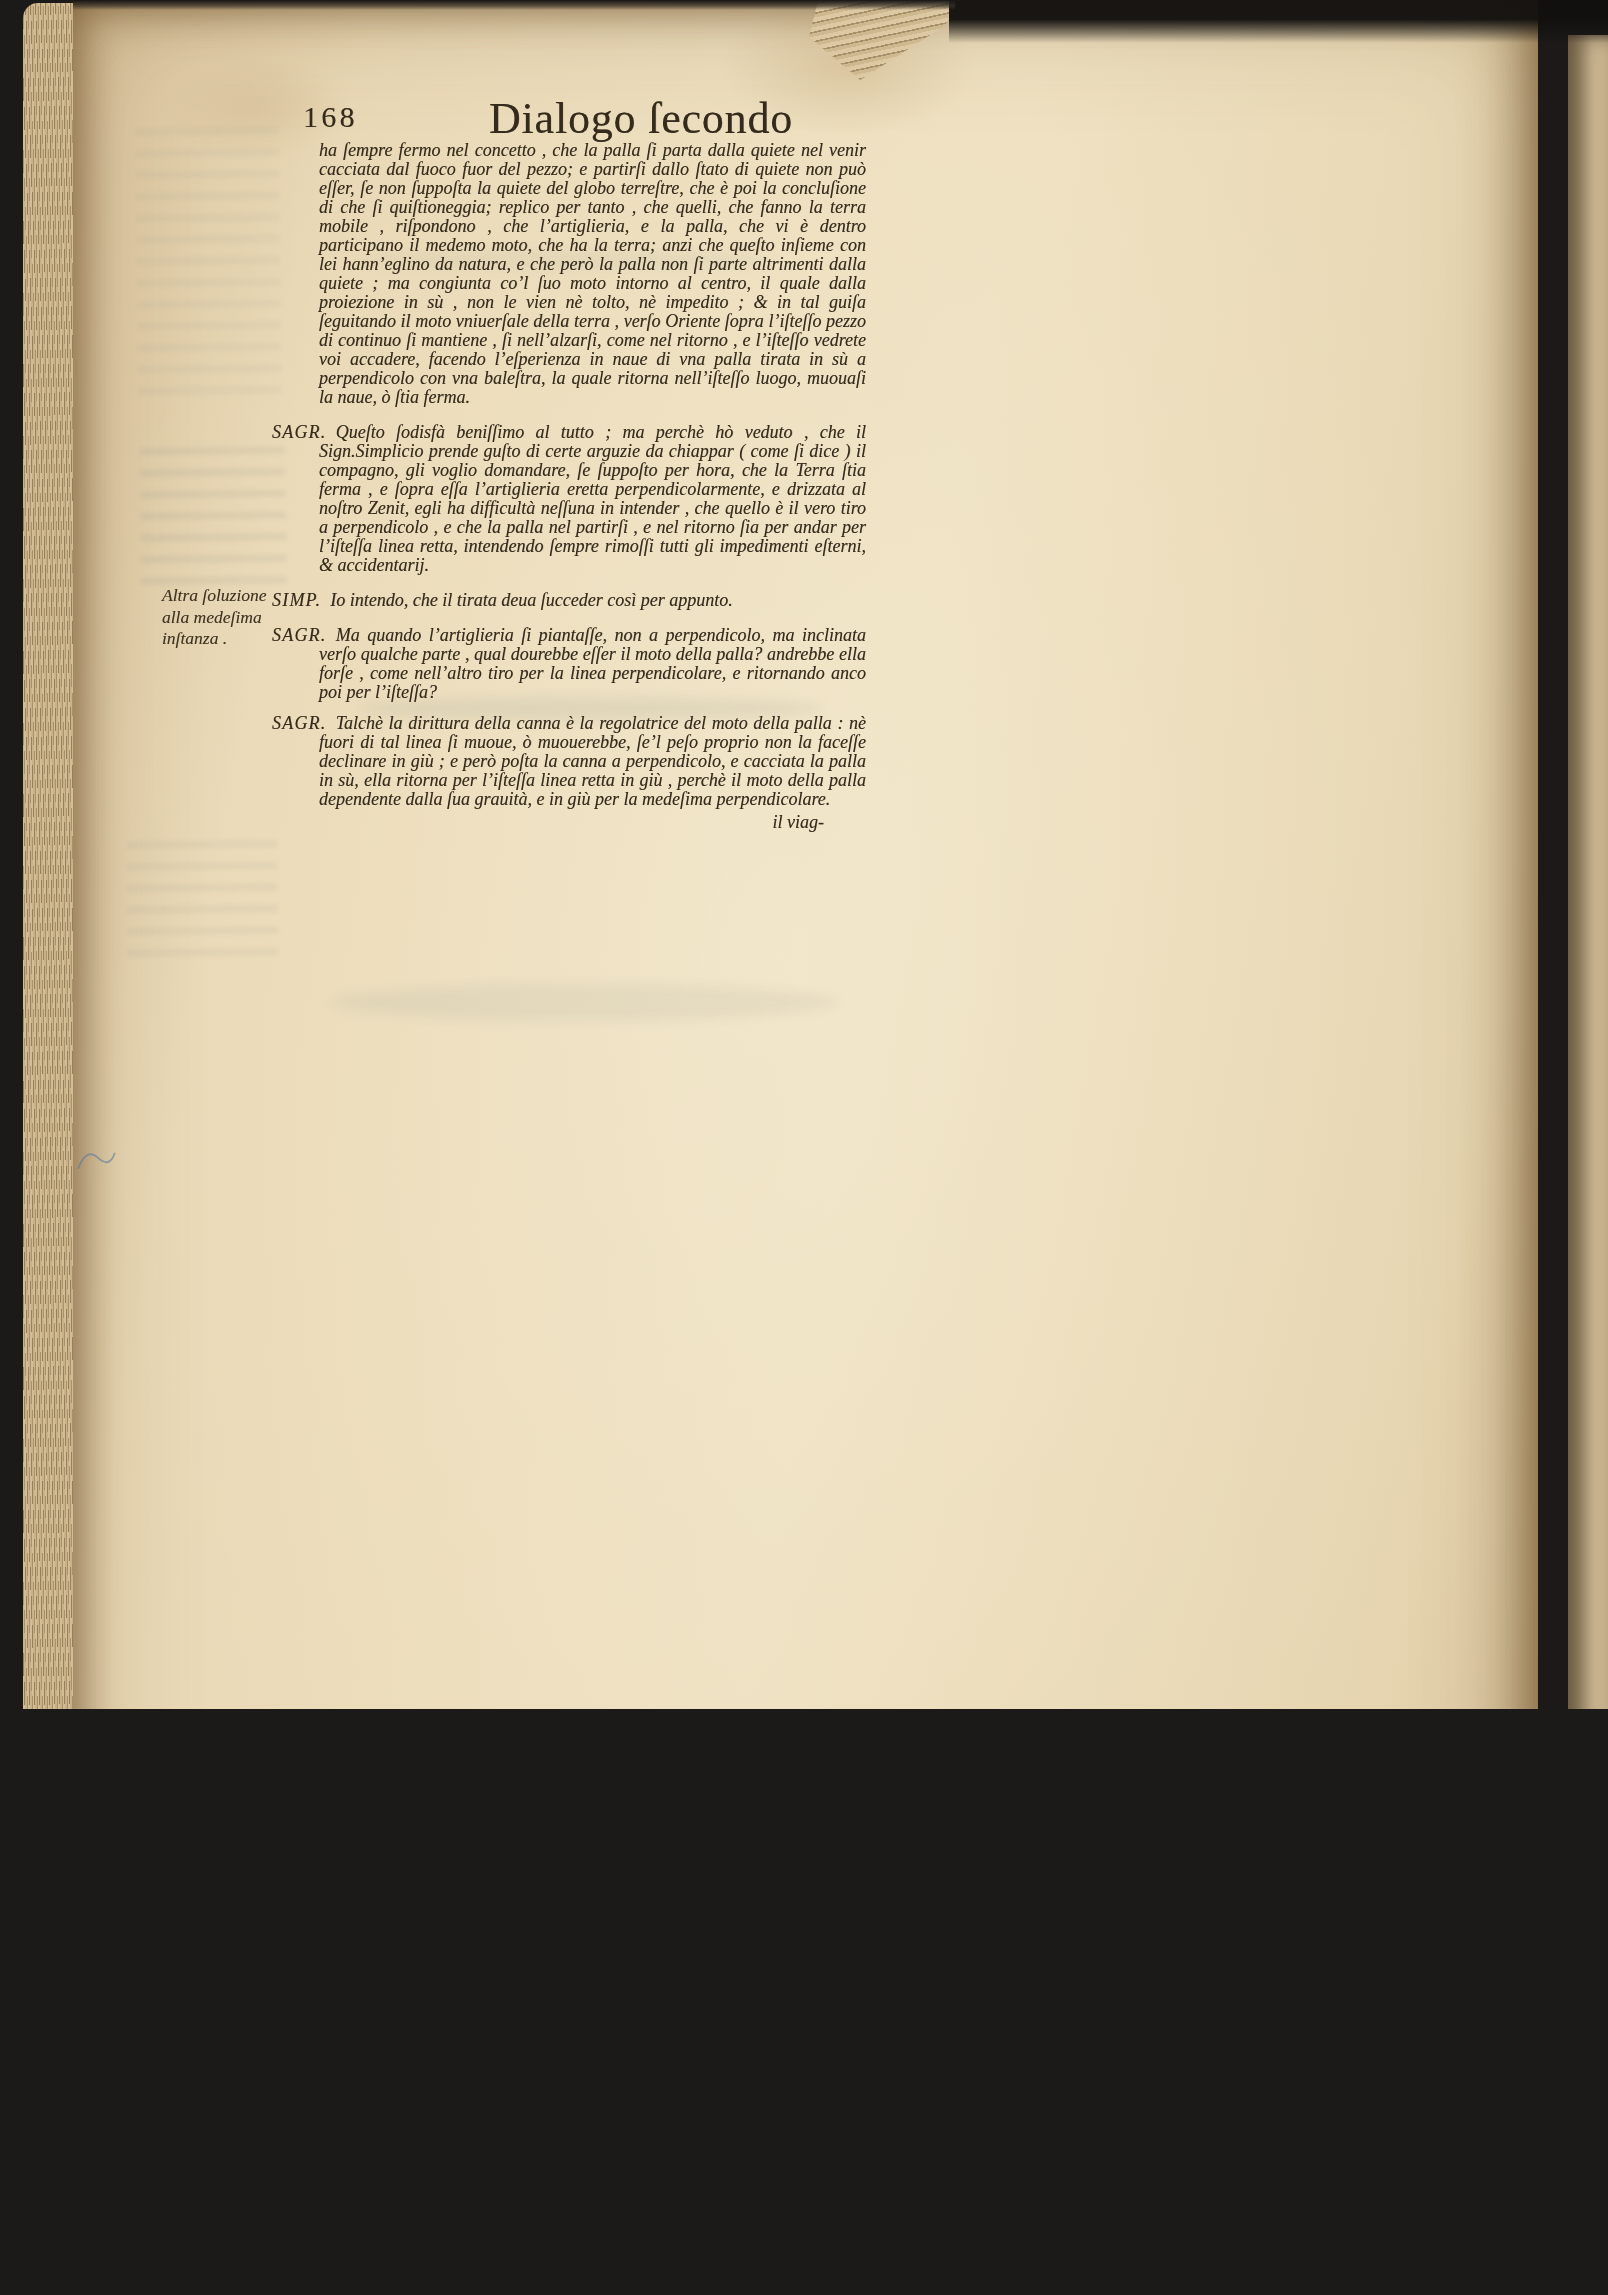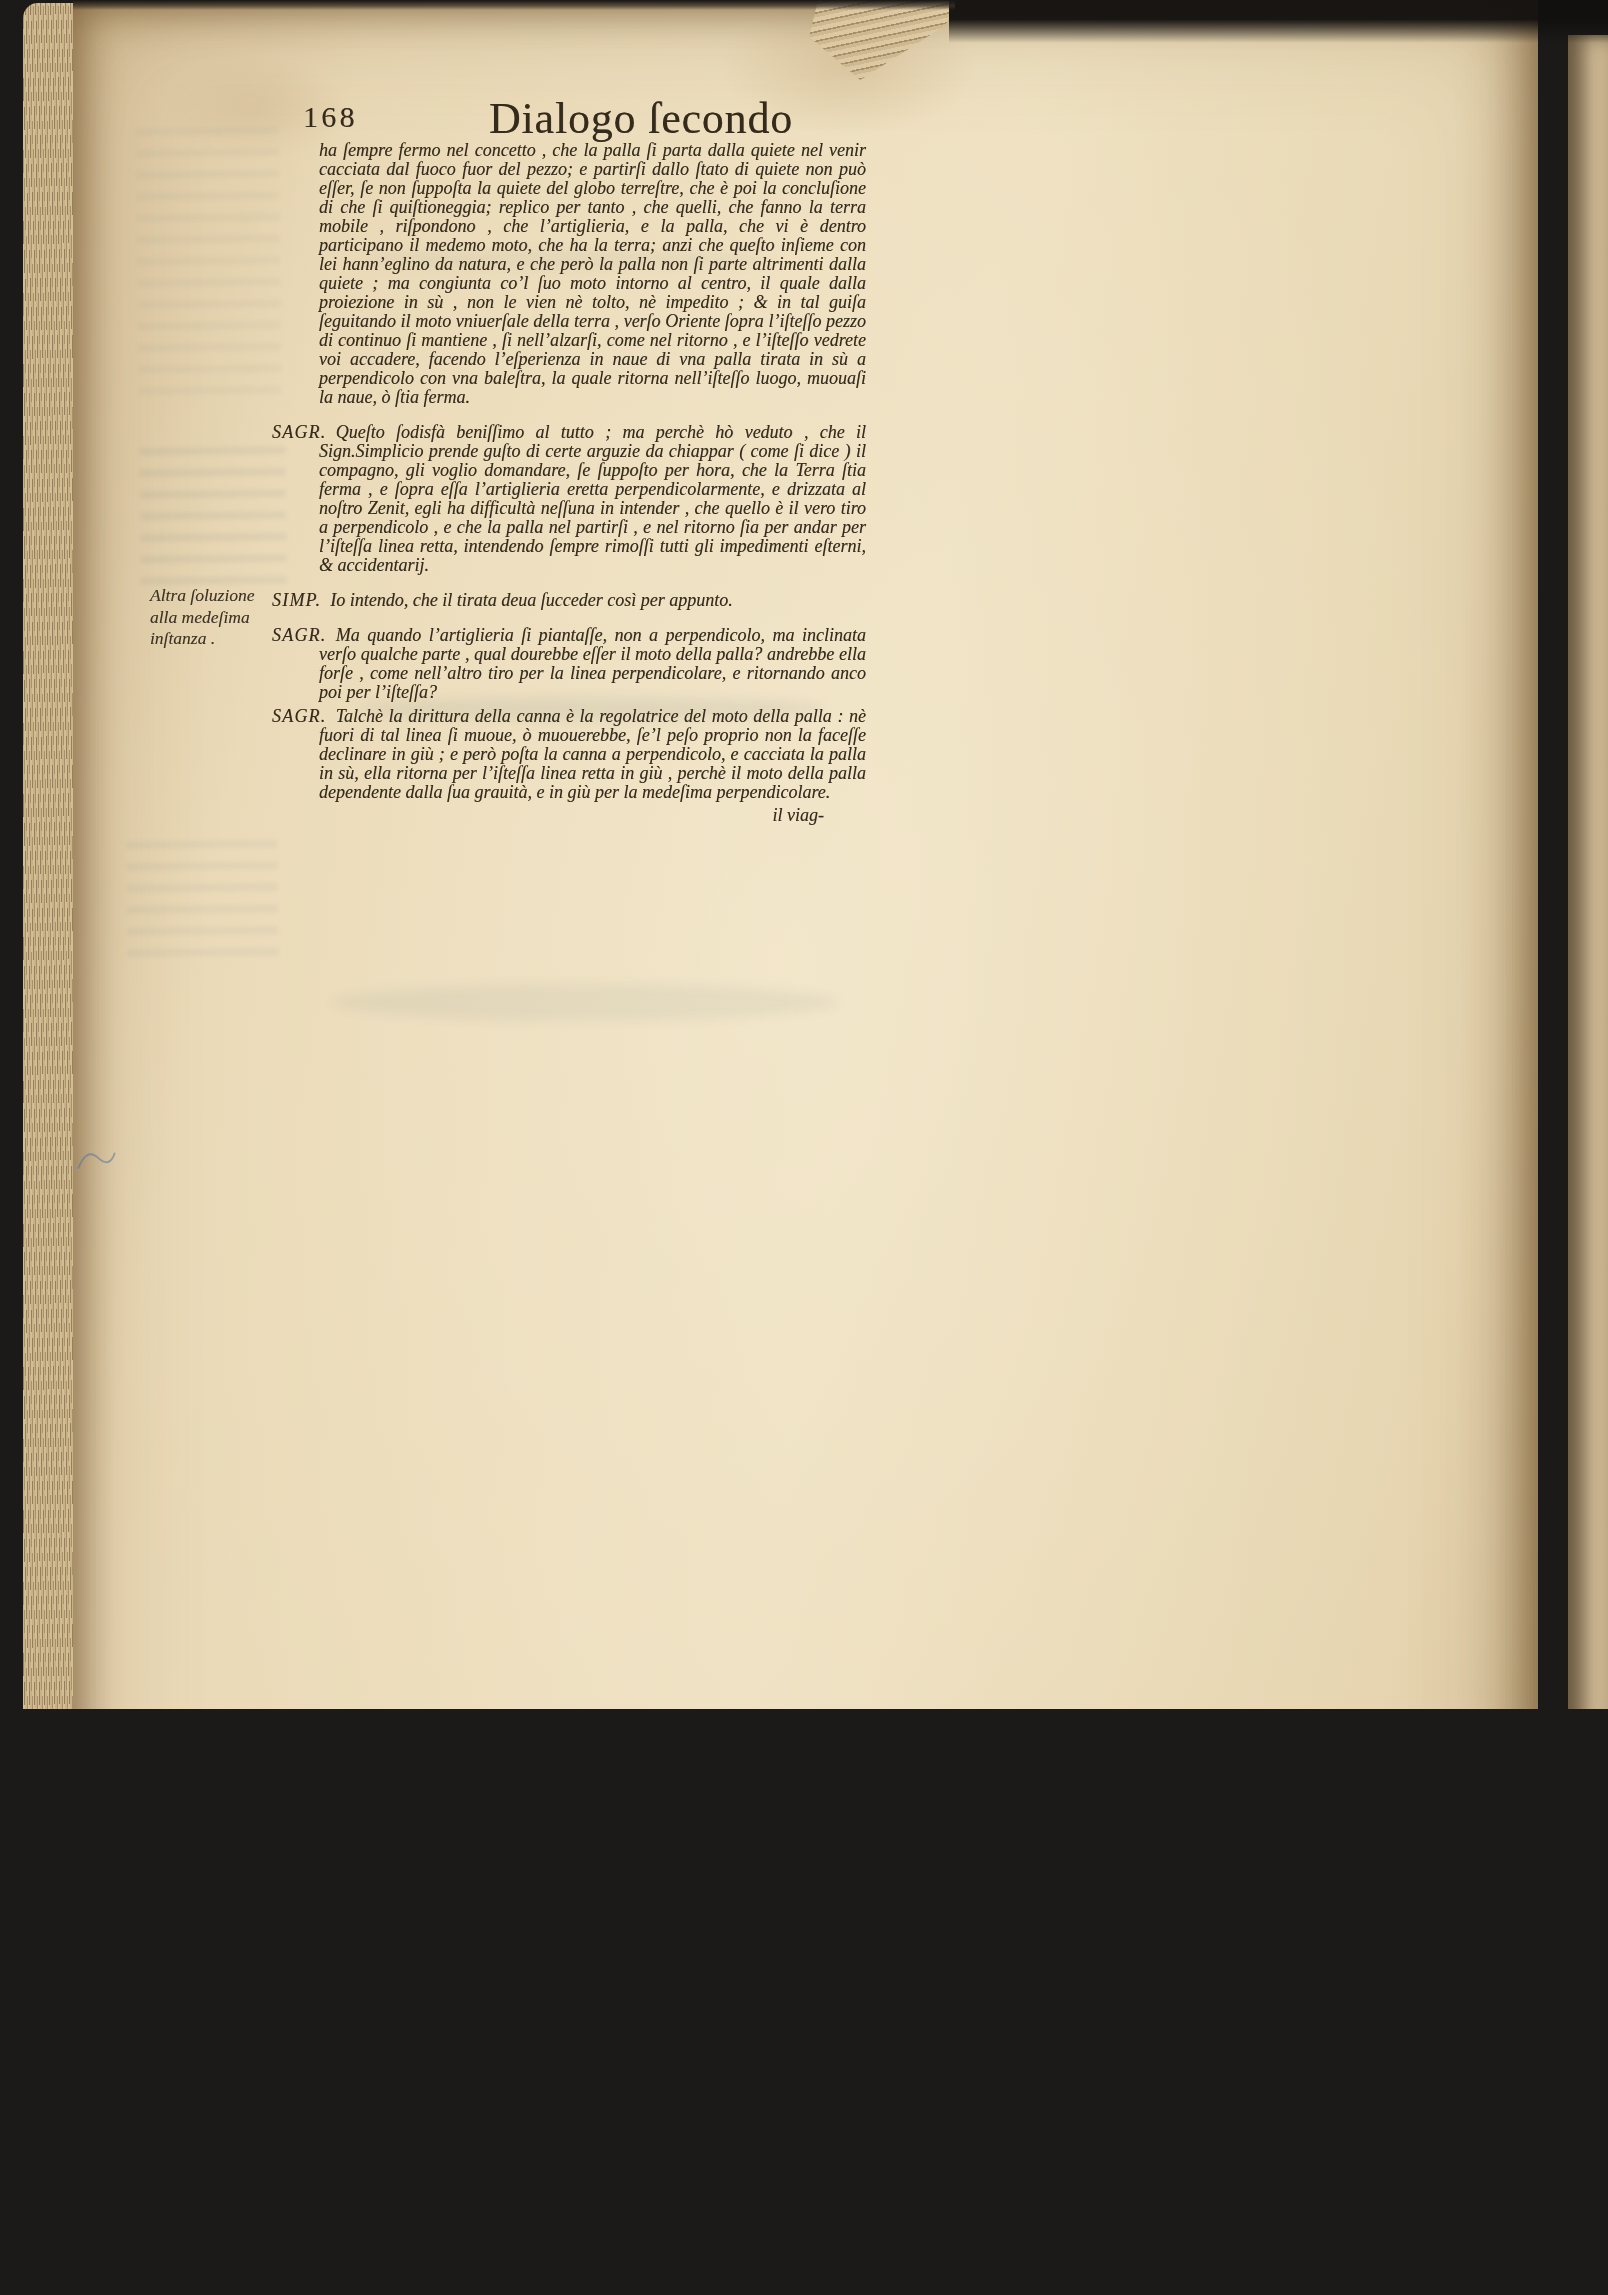--- a/index.html
+++ b/index.html
@@ -91,31 +91,31 @@
     text-shadow: 0.3px 0.4px 0.6px rgba(53,43,29,.5);
   }
   .text-block {
     position:absolute; left:319px; top:141px; width:547px;
     font-style: italic; font-size:18px; line-height:19px;
     color: var(--ink,#352b1d);
     text-shadow: 0.3px 0.4px 0.5px rgba(53,43,29,.42);
   }
   .text-block p { margin:0; text-align: justify; }
   p.hang { text-indent:-47px; padding-left:0;margin-top:16px; }
-  p.gap  { margin-top:5px; }
+  p.gap  { margin-top:12px; }
   .speaker { letter-spacing:1.2px; margin-right:9.2px; }
   .catchword { text-align:right; padding-right:42px; margin-top:4px; }
 
   .margin-note {
     position:absolute; width:127px;
     font-style: italic; font-size:17.5px; line-height:21.6px;
     color: rgba(53,43,29,.93);
     text-shadow: 0.2px 0.3px 0.4px rgba(53,43,29,.35);
   }
-  .margin-note.note1 { left:150px; top:585px; }
+  .margin-note.note1 { left:162px; top:585px; }
   .margin-note.note2 { left:146px; top:955px; width:132px; }
 </style>
 </head>
 <body>
 
 <div class="scan">
 
   <div class="fore-edge"></div>
   <div class="page"></div>
   <div class="right-page"></div>

